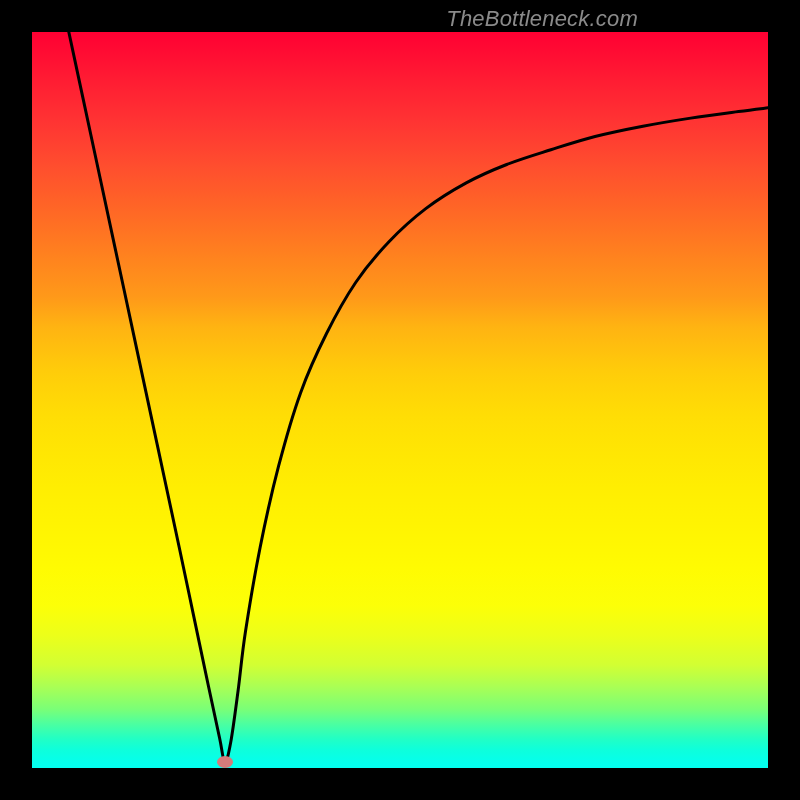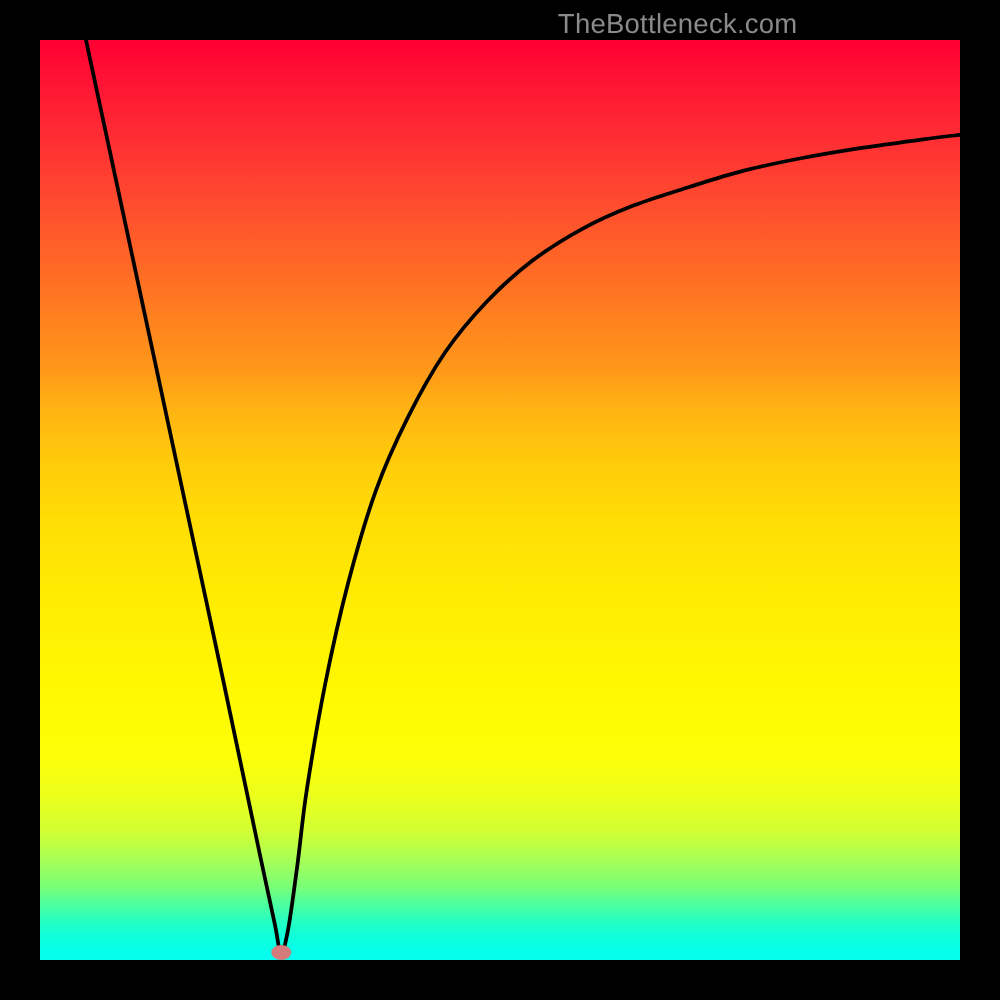--- a/index.html
+++ b/index.html
@@ -9,20 +9,21 @@
     height: 800px;
     background: #000;
     overflow: hidden;
     font-family: Arial, Helvetica, sans-serif;
   }
   .frame {
     position: relative;
     width: 652px;
     height: 800px;
     background: #000;
+    font-style: italic;
   }
   .plot-area {
     position: absolute;
     left: 32px;
     top: 32px;
     width: 736px;
     height: 736px;
     
     background: linear-gradient(
       to bottom,

